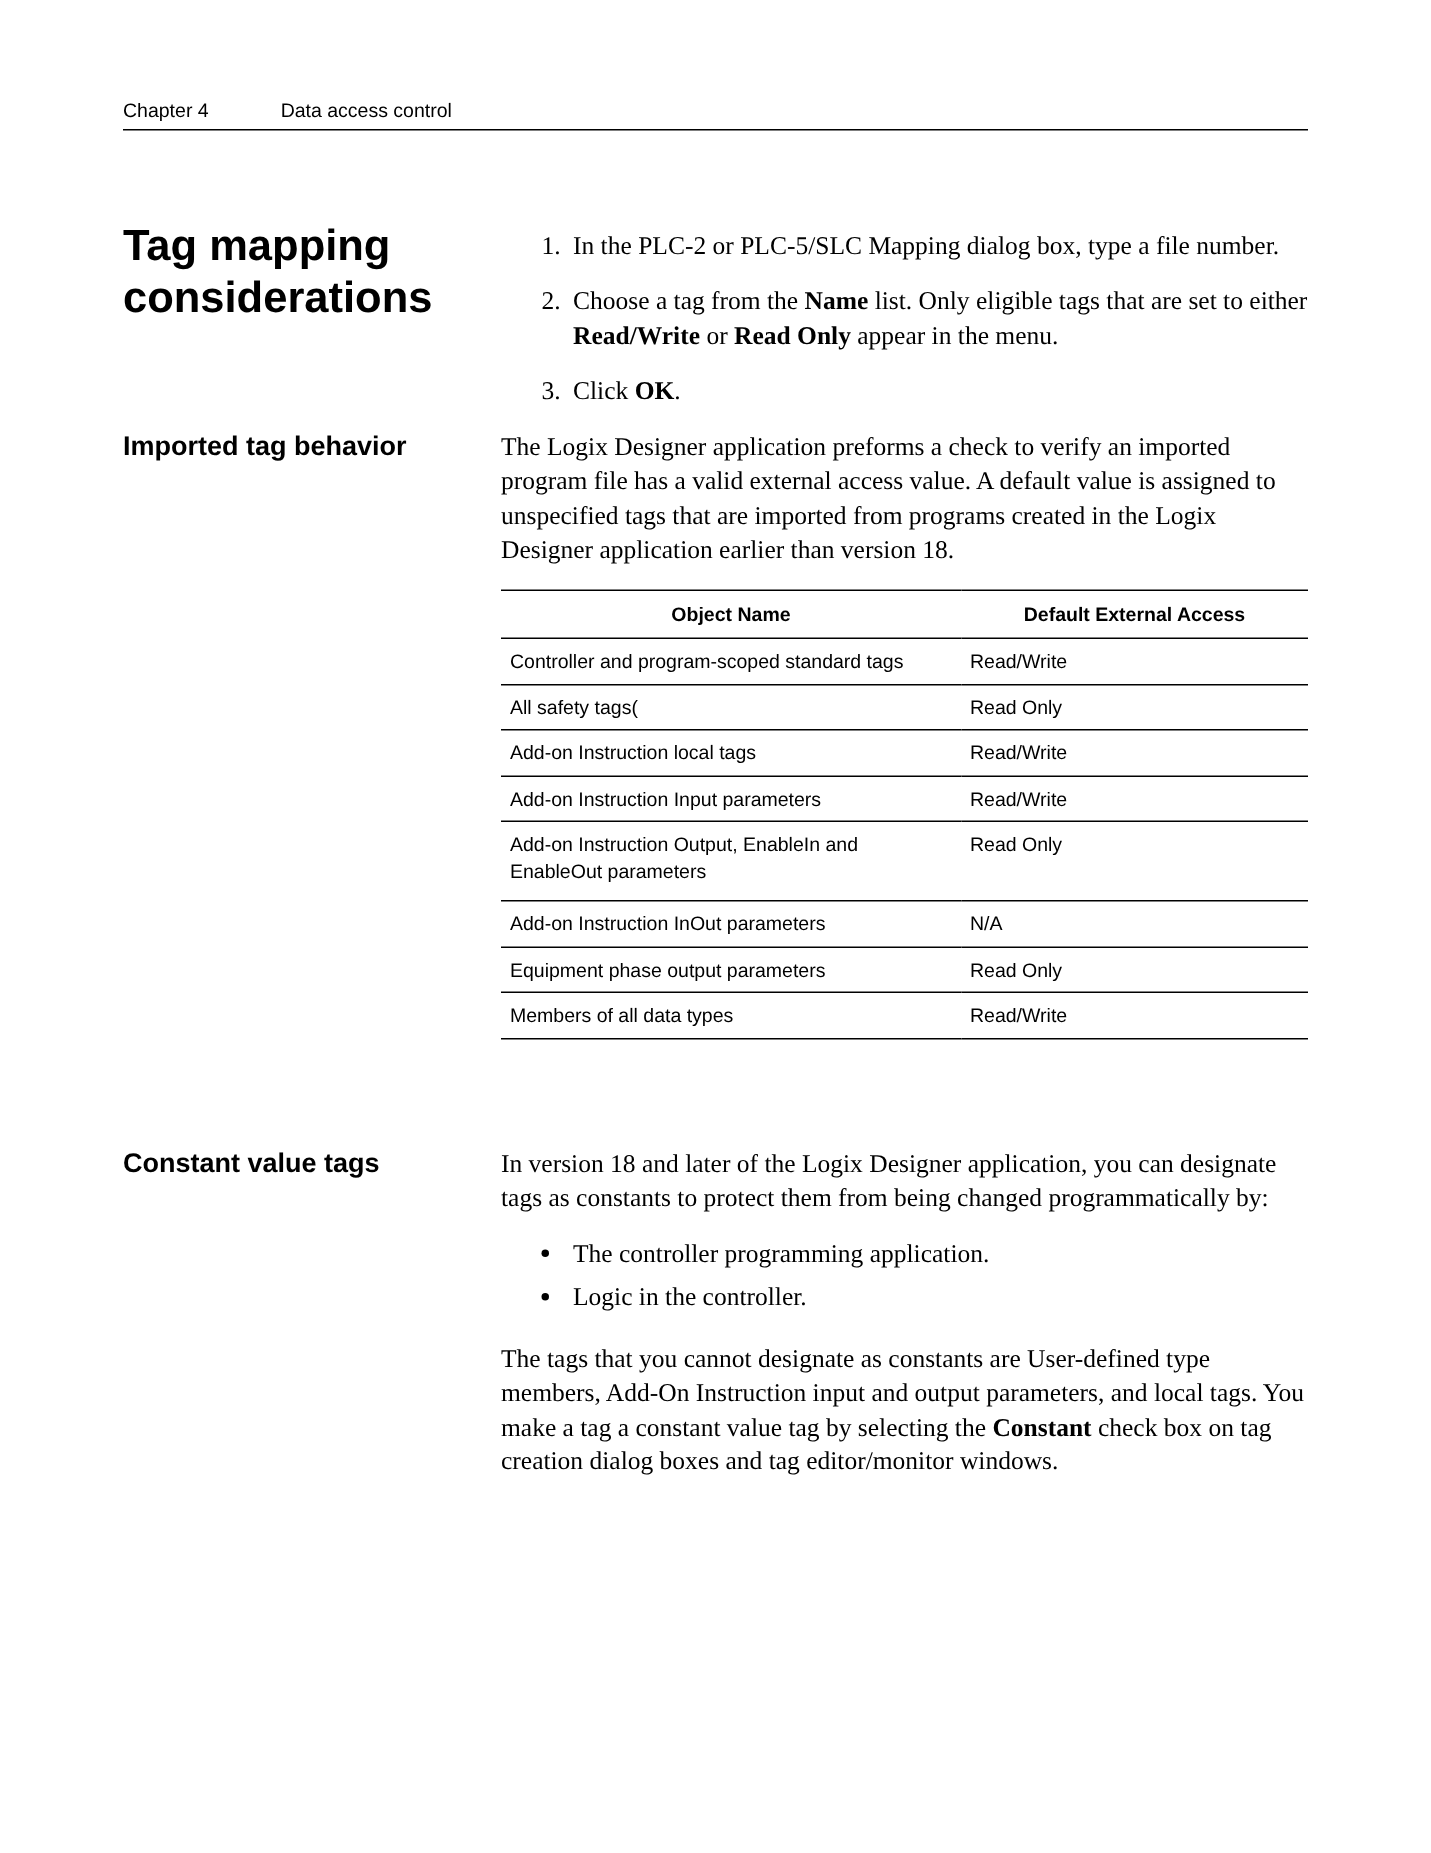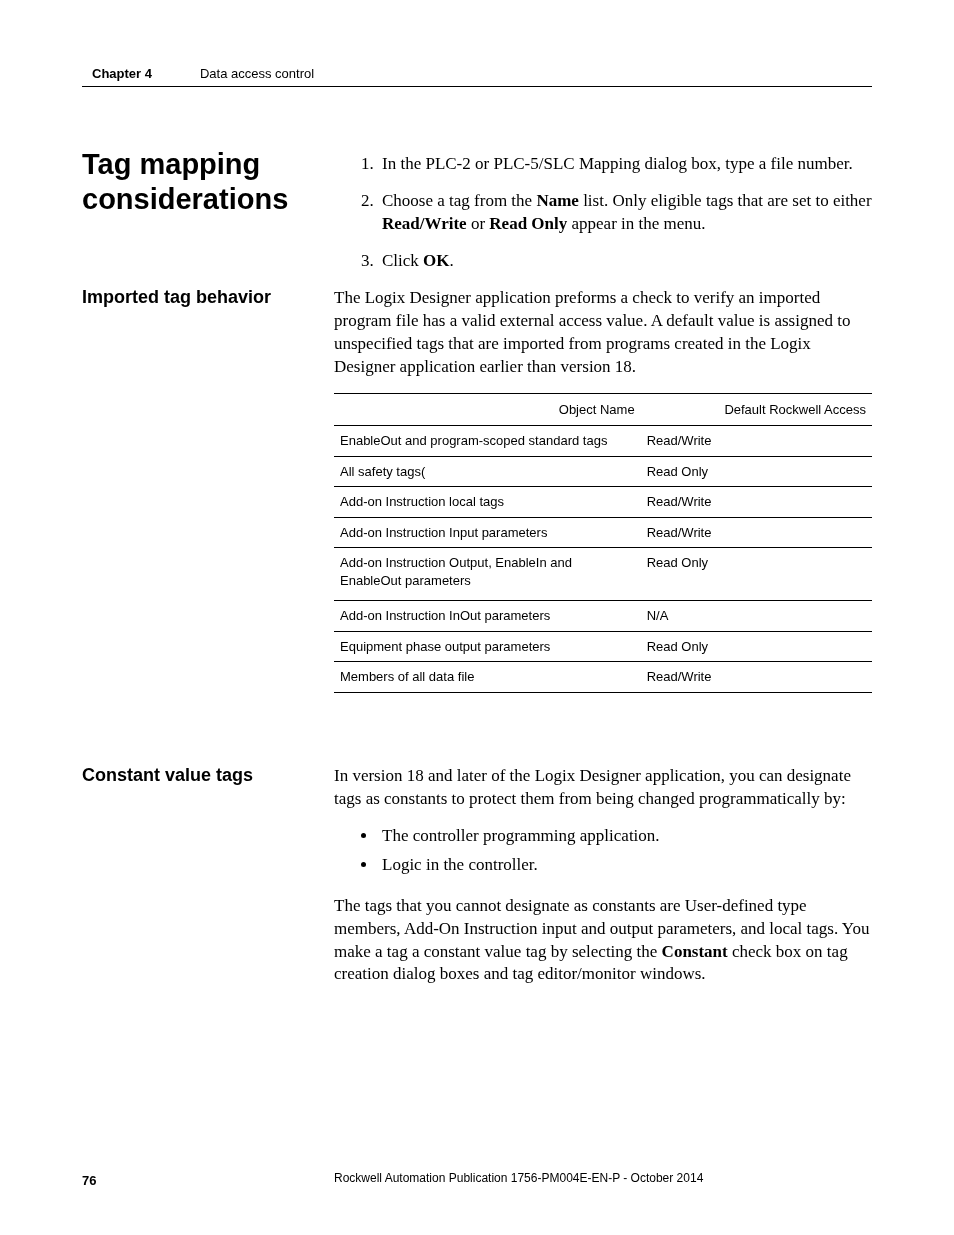--- a/index.html
+++ b/index.html
@@ -22,23 +22,22 @@
   .running-head {
     display: flex;
     align-items: baseline;
     font-family: Arial, Helvetica, sans-serif;
     font-size: 13px;
     border-bottom: 1.5px solid #000;
     padding-bottom: 5px;
     margin-bottom: 60px;
   }
   .running-head .chapter {
-    font-weight: bold;
+    font-weight: normal;
     margin-right: 48px;
-    margin-left: 10px;
   }
   .layout {
     display: flex;
     align-items: flex-start;
   }
   .sidecol {
     width: 252px;
     flex: 0 0 252px;
     padding-right: 20px;
     box-sizing: border-box;
@@ -83,22 +82,22 @@
   b { font-weight: bold; }
   table.access {
     width: 100%;
     border-collapse: collapse;
     font-family: Arial, Helvetica, sans-serif;
     font-size: 13px;
     margin-top: 10px;
     margin-bottom: 10px;
   }
   table.access th {
-    text-align: right;
-    font-weight: normal;
+    text-align: center;
+    font-weight: bold;
     border-top: 1.2px solid #000;
     border-bottom: 1.2px solid #000;
     padding: 7px 6px;
   }
   table.access td {
     border-bottom: 0.8px solid #000;
     padding: 6px 6px;
     vertical-align: top;
   }
   table.access th:first-child,
@@ -155,26 +154,26 @@
   <div class="layout">
     <div class="sidecol">
       <h2 class="side-heading sub">Imported tag behavior</h2>
     </div>
     <div class="maincol">
       <p>The Logix Designer application preforms a check to verify an imported program file has a valid external access value. A default value is assigned to unspecified tags that are imported from programs created in the Logix Designer application earlier than version 18.</p>
       <table class="access">
         <thead>
           <tr>
             <th>Object Name</th>
-            <th>Default Rockwell Access</th>
+            <th>Default External Access</th>
           </tr>
         </thead>
         <tbody>
           <tr>
-            <td>EnableOut and program-scoped standard tags</td>
+            <td>Controller and program-scoped standard tags</td>
             <td>Read/Write</td>
           </tr>
           <tr>
             <td>All safety tags(</td>
             <td>Read Only</td>
           </tr>
           <tr>
             <td>Add-on Instruction local tags</td>
             <td>Read/Write</td>
           </tr>
@@ -188,21 +187,21 @@
           </tr>
           <tr>
             <td>Add-on Instruction InOut parameters</td>
             <td>N/A</td>
           </tr>
           <tr>
             <td>Equipment phase output parameters</td>
             <td>Read Only</td>
           </tr>
           <tr>
-            <td>Members of all data file</td>
+            <td>Members of all data types</td>
             <td>Read/Write</td>
           </tr>
         </tbody>
       </table>
     </div>
   </div>
 
   <div class="gap-constant"></div>
 
   <div class="layout">
@@ -214,18 +213,14 @@
       <ul class="bullets">
         <li>The controller programming application.</li>
         <li>Logic in the controller.</li>
       </ul>
       <p>
         <span>The tags that you cannot designate as constants are User-defined type members, Add-On Instruction input and output parameters, and local tags. You make a tag a constant value tag by selecting the </span><b>Constant</b><span> check box on tag creation dialog boxes and tag editor/monitor windows.</span>
       </p>
     </div>
   </div>
 
-  <div class="footer">
-    <span class="pgnum">76</span>
-    <span class="pub">Rockwell Automation Publication 1756-PM004E-EN-P - October 2014</span>
-  </div>
 
 </div>
 
 </body></html>

